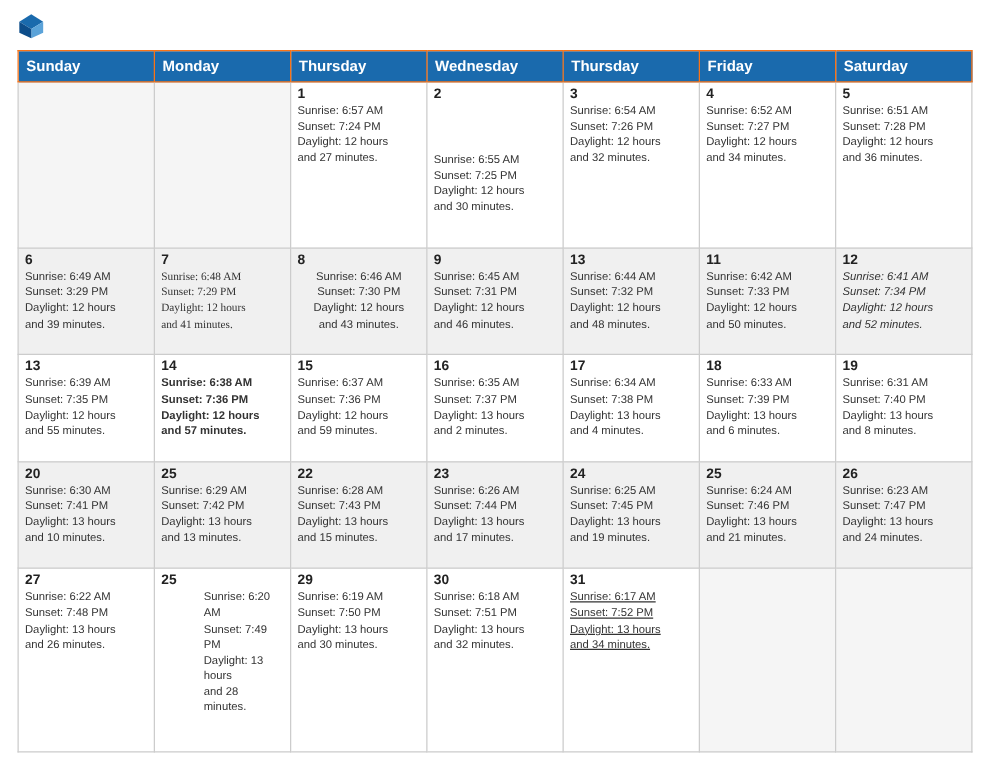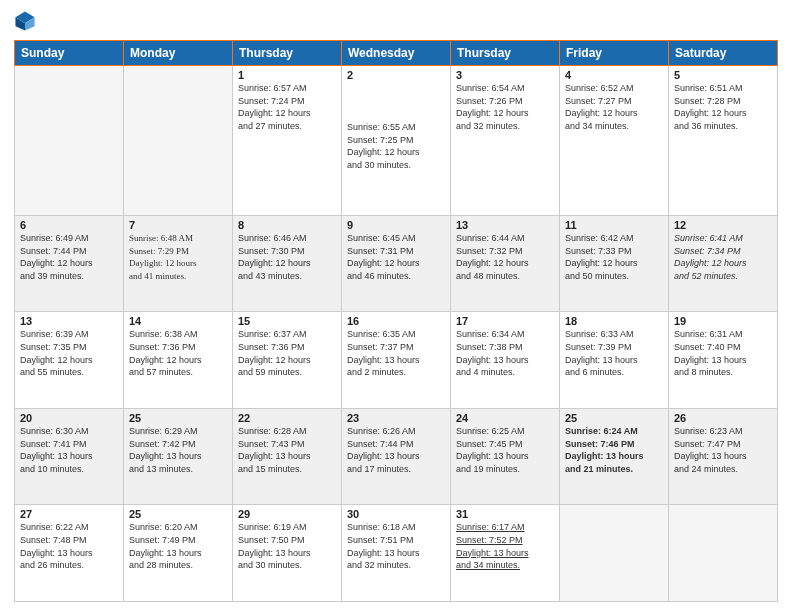--- a/index.html
+++ b/index.html
@@ -174,34 +174,34 @@
             <div class="day-info" style="white-space: pre-line;">Sunrise: 6:51 AM
 Sunset: 7:28 PM
 Daylight: 12 hours
 and 36 minutes.</div>
           </td>
         </tr>
         <tr class="row-shade">
           <td>
             <span class="day-num">6</span>
             <div class="day-info" style="white-space: pre-line;">Sunrise: 6:49 AM
-Sunset: 7:44 PM
+Sunset: 3:29 PM
 Daylight: 12 hours
 and 39 minutes.</div>
           </td>
           <td>
             <span class="day-num">7</span>
             <div class="day-info" style="white-space: pre-line; font-family: Liberation Serif, serif;">Sunrise: 6:48 AM
 Sunset: 7:29 PM
 Daylight: 12 hours
 and 41 minutes.</div>
           </td>
           <td>
             <span class="day-num">8</span>
-            <div class="day-info" style="white-space: pre-line;">Sunrise: 6:46 AM
+            <div class="day-info" style="white-space: pre-line; text-align: center;">Sunrise: 6:46 AM
 Sunset: 7:30 PM
 Daylight: 12 hours
 and 43 minutes.</div>
           </td>
           <td>
             <span class="day-num">9</span>
             <div class="day-info" style="white-space: pre-line;">Sunrise: 6:45 AM
 Sunset: 7:31 PM
 Daylight: 12 hours
 and 46 minutes.</div>
@@ -231,21 +231,21 @@
         <tr>
           <td>
             <span class="day-num">13</span>
             <div class="day-info" style="white-space: pre-line;">Sunrise: 6:39 AM
 Sunset: 7:35 PM
 Daylight: 12 hours
 and 55 minutes.</div>
           </td>
           <td>
             <span class="day-num">14</span>
-            <div class="day-info" style="white-space: pre-line;">Sunrise: 6:38 AM
+            <div class="day-info" style="white-space: pre-line; font-weight: bold;">Sunrise: 6:38 AM
 Sunset: 7:36 PM
 Daylight: 12 hours
 and 57 minutes.</div>
           </td>
           <td>
             <span class="day-num">15</span>
             <div class="day-info" style="white-space: pre-line;">Sunrise: 6:37 AM
 Sunset: 7:36 PM
 Daylight: 12 hours
 and 59 minutes.</div>
@@ -310,21 +310,21 @@
           </td>
           <td>
             <span class="day-num">24</span>
             <div class="day-info" style="white-space: pre-line;">Sunrise: 6:25 AM
 Sunset: 7:45 PM
 Daylight: 13 hours
 and 19 minutes.</div>
           </td>
           <td>
             <span class="day-num">25</span>
-            <div class="day-info" style="white-space: pre-line; font-weight: bold;">Sunrise: 6:24 AM
+            <div class="day-info" style="white-space: pre-line;">Sunrise: 6:24 AM
 Sunset: 7:46 PM
 Daylight: 13 hours
 and 21 minutes.</div>
           </td>
           <td>
             <span class="day-num">26</span>
             <div class="day-info" style="white-space: pre-line;">Sunrise: 6:23 AM
 Sunset: 7:47 PM
 Daylight: 13 hours
 and 24 minutes.</div>
@@ -333,21 +333,21 @@
         <tr>
           <td>
             <span class="day-num">27</span>
             <div class="day-info" style="white-space: pre-line;">Sunrise: 6:22 AM
 Sunset: 7:48 PM
 Daylight: 13 hours
 and 26 minutes.</div>
           </td>
           <td>
             <span class="day-num">25</span>
-            <div class="day-info" style="white-space: pre-line;">Sunrise: 6:20 AM
+            <div class="day-info" style="white-space: pre-line; margin-left: 34px;">Sunrise: 6:20 AM
 Sunset: 7:49 PM
 Daylight: 13 hours
 and 28 minutes.</div>
           </td>
           <td>
             <span class="day-num">29</span>
             <div class="day-info" style="white-space: pre-line;">Sunrise: 6:19 AM
 Sunset: 7:50 PM
 Daylight: 13 hours
 and 30 minutes.</div>

